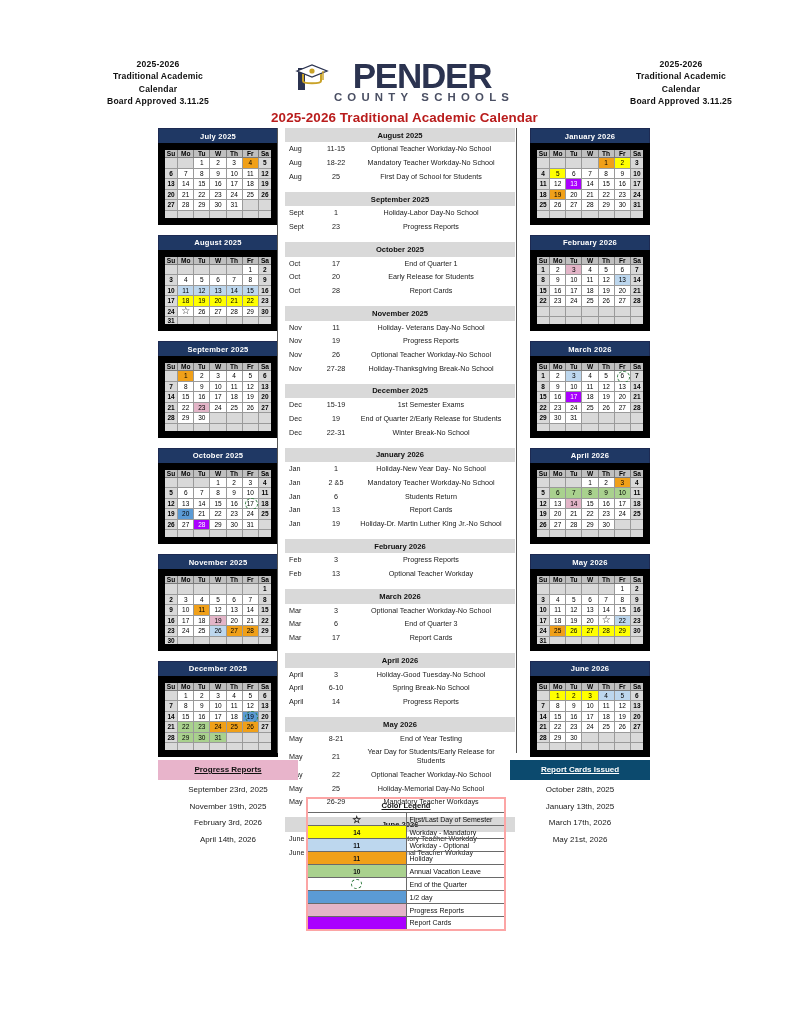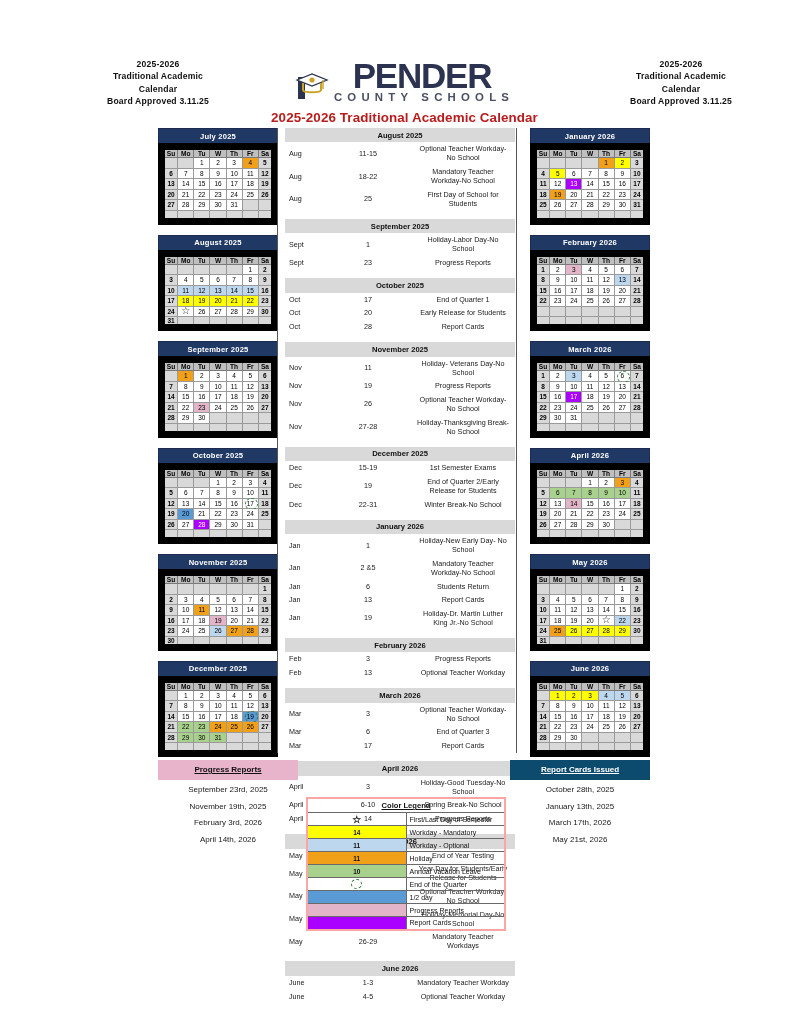--- a/index.html
+++ b/index.html
@@ -17,21 +17,21 @@
   .header { display:flex; align-items:flex-start; padding: 58px 0 0 0; height: 128px; }
   .hdr-left, .hdr-right {
     width: 220px; text-align:center;
     font-size: 8.6px; font-weight: bold; line-height: 1.45;
     letter-spacing: .2px; color:#111;
   }
   .hdr-left { margin-left: 48px; }
   .hdr-right { margin-left: 30px; }
   .hdr-center { flex: 1; text-align:center; padding-top: 2px; }
 
-  .logo-wrap { display:flex; align-items:flex-end; justify-content:center; }
+  .logo-wrap { display:flex; align-items:flex-start; justify-content:center; }
   .logo-cap { width: 34px; height: 34px; position: relative; margin-right: 1px; }
   .logo-pender {
     font-size: 35px; font-weight: 900; letter-spacing: -1.2px;
     color:#2b3350; line-height: .92; font-family:"Liberation Sans", sans-serif;
   }
   .logo-sub {
     font-size: 11.4px; font-weight: 700; letter-spacing: 5.2px;
     color:#4a4f63; margin-top:-1px; padding-left:4px;
   }
   .cal-title {
@@ -86,21 +86,21 @@
     position:absolute; left:50%; top:50%; transform:translate(-50%,-52%);
     font-size:10px; color:#111; line-height:1;
   }
 
   
   .ev-month {
     background:#D9D9D9; text-align:center; font-size:7.6px; font-weight:bold;
     padding:2.6px 0; margin-top:9px; color:#111;
   }
   .ev-month.first { margin-top:0; }
-  .ev-row { display:flex; align-items:center; font-size:7.2px; padding:2.3px 0;gap:32px; }
+  .ev-row { display:flex; align-items:center; font-size:7.2px; padding:2.3px 0; }
   .ev-mon { width: 34px; padding-left:4px; }
   .ev-day { width: 34px; text-align:center; }
   .ev-desc { flex:1; text-align:center; padding-right:6px; }
 
   
   .side-note { width: 140px; text-align:center; font-size:8px; line-height:2.05; }
   .side-note .nhead {
     font-weight:bold; text-decoration:underline; font-size:8px;
     padding:2px 0; margin-bottom:2px; color:#111;
   }
@@ -664,21 +664,21 @@
         </div>
         <div class="ev-row">
           <span class="ev-mon">Dec</span>
           <span class="ev-day">22-31</span>
           <span class="ev-desc">Winter Break-No School</span>
         </div>
         <div class="ev-month">January 2026</div>
         <div class="ev-row">
           <span class="ev-mon">Jan</span>
           <span class="ev-day">1</span>
-          <span class="ev-desc">Holiday-New Early Day- No School</span>
+          <span class="ev-desc">Holiday-New Year Day- No School</span>
         </div>
         <div class="ev-row">
           <span class="ev-mon">Jan</span>
           <span class="ev-day">2 &amp;5</span>
           <span class="ev-desc">Mandatory Teacher Workday-No School</span>
         </div>
         <div class="ev-row">
           <span class="ev-mon">Jan</span>
           <span class="ev-day">6</span>
           <span class="ev-desc">Students Return</span>

